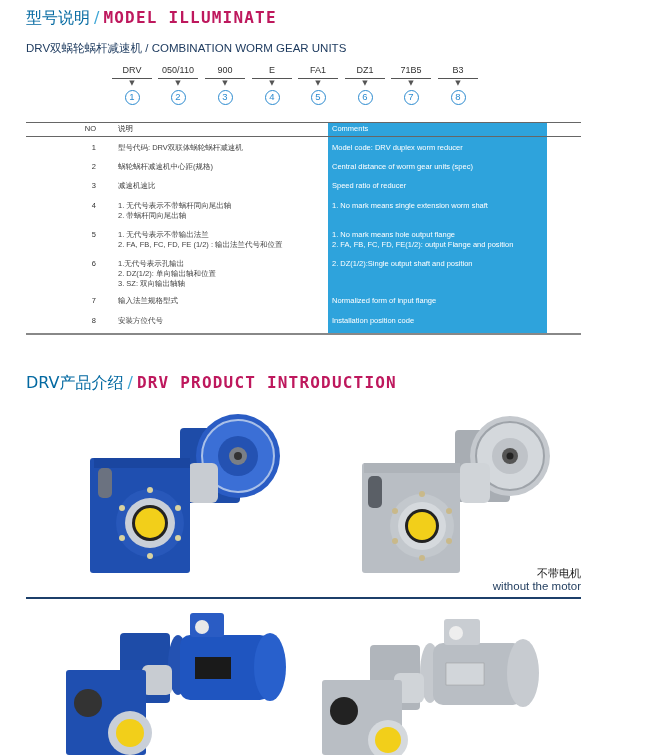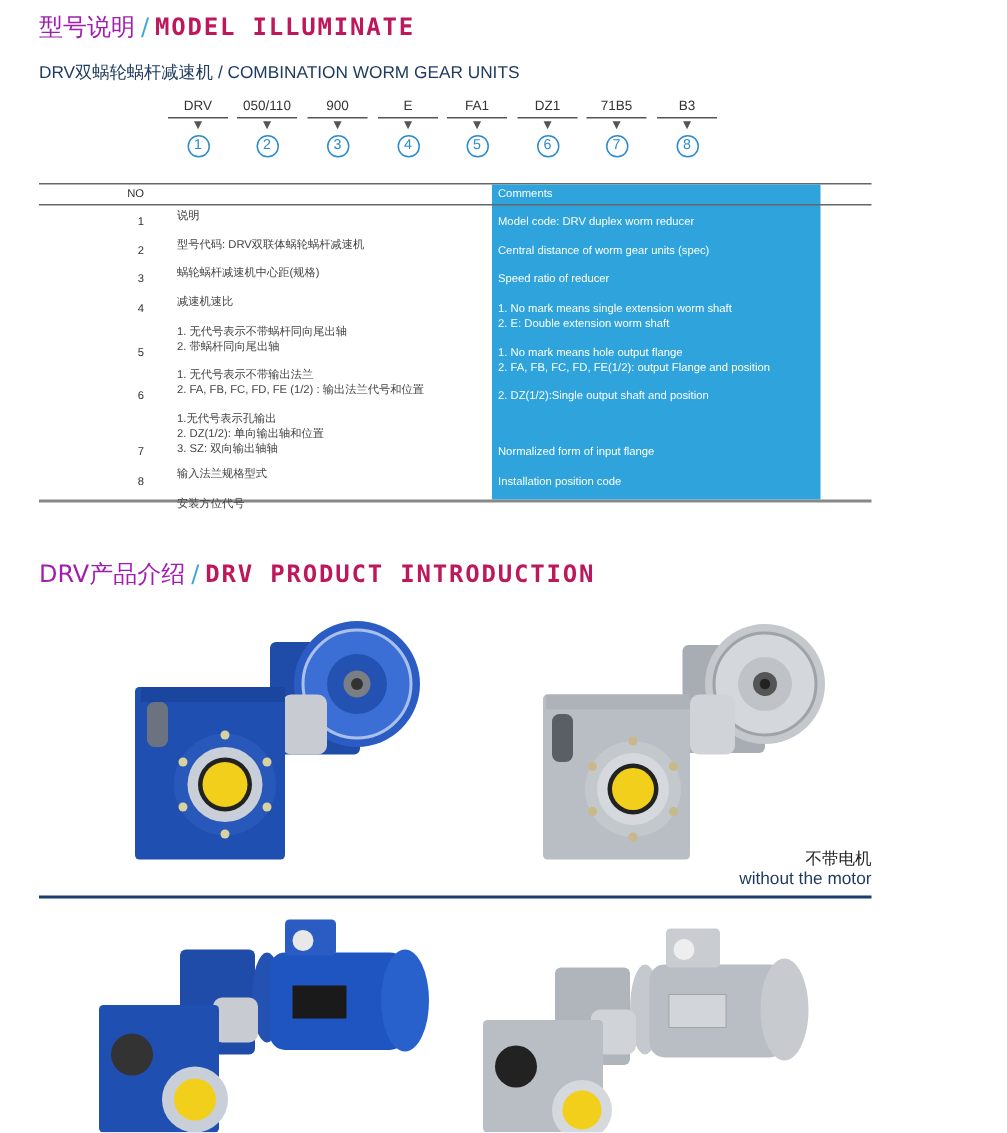--- a/index.html
+++ b/index.html
@@ -1,40 +1,40 @@
 <!DOCTYPE html>
 <html><head>
 <meta charset="utf-8">
 <style>
   * { box-sizing: border-box; margin: 0; padding: 0; }
   html, body { width: 671px; height: 755px; background: #ffffff; overflow: hidden; }
   body { position: relative; font-family: "DejaVu Sans", "Liberation Sans", sans-serif; color: #333; }
 
   .section-title { position: absolute; left: 26px; white-space: nowrap; }
-  .section-title .cn { color: #a21caf; font-size: 16px; font-family: "DejaVu Sans", sans-serif; }
+  .section-title .cn { color: #0369a1; font-size: 16px; font-family: "DejaVu Sans", sans-serif; }
   .section-title .sep { color: #3ea6d6; font-size: 16px; margin: 0 4px; }
   .section-title .en { color: #be185d; font-size: 16px; font-weight: bold; letter-spacing: 1.2px; font-family: "DejaVu Sans Mono", "Liberation Mono", monospace; }
 
   .subtitle { position: absolute; left: 26px; top: 41px; font-size: 11.5px; color: #1f3c60; white-space: nowrap; font-family: "Liberation Sans", sans-serif; }
 
   .code-row { position: absolute; top: 64px; left: 112px; height: 46px; }
   .code-item { position: absolute; width: 40px; text-align: center; }
   .code-item .code { font-size: 9px; color: #333; height: 12px; line-height: 12px; font-family: "Liberation Sans", sans-serif; }
   .code-item .line { height: 1px; background: #555; margin: 2px 0 0 0; }
   .code-item .arrow { font-size: 7px; color: #555; line-height: 8px; height: 10px; }
   .code-item .num { width: 15px; height: 15px; border: 1.3px solid #2c8bd0; border-radius: 50%; color: #2c8bd0; font-size: 9.5px; line-height: 12.5px; margin: 1px auto 0; text-align: center; font-family: "Liberation Sans", sans-serif; }
 
   .table { position: absolute; left: 26px; top: 122px; width: 555px; height: 213px; }
   .table .topline { position: absolute; left: 0; right: 0; top: 0; height: 1px; background: #666; }
   .table .headline { position: absolute; left: 0; right: 0; top: 14px; height: 1px; background: #666; z-index: 3; }
   .table .bottomline { position: absolute; left: 0; right: 0; top: 211px; height: 2px; background: #888; }
   .table .blue-col { position: absolute; left: 302px; top: 1px; width: 219px; height: 210px; background: #2ea3dc; z-index: 1; }
   .trow { position: absolute; left: 0; right: 0; z-index: 2; font-size: 7.5px; line-height: 10px; font-family: "Liberation Sans", sans-serif; }
   .trow .no { position: absolute; left: 0; width: 70px; text-align: right; color: #333; }
-  .trow .desc { position: absolute; left: 92px; width: 200px; color: #444; white-space: nowrap; margin-top: 15px; }
+  .trow .desc { position: absolute; left: 92px; width: 200px; color: #444; white-space: nowrap; }
   .trow .comment { position: absolute; left: 306px; width: 214px; color: #ffffff; white-space: nowrap; }
   .trow.header { top: 2px; }
   .trow.header .no, .trow.header .desc { color: #333; }
   .product { position: absolute; }
   .caption { position: absolute; right: 90px; text-align: right; white-space: nowrap; font-family: "Liberation Sans", sans-serif; }
   .caption .cn { font-size: 11px; color: #222; line-height: 13px; }
   .caption .en { font-size: 11.5px; color: #1e3a5c; line-height: 13px; }
   .divider { position: absolute; left: 26px; width: 555px; height: 2px; background: #1c3f6a; }
 </style>
 </head>
@@ -139,21 +139,20 @@
   </div>
 
   <div class="trow" style="top:79px;">
     <div class="no">4</div>
     <div class="desc">
       <div>1. 无代号表示不带蜗杆同向尾出轴</div>
       <div>2. 带蜗杆同向尾出轴</div>
     </div>
     <div class="comment">
       <div>1. No mark means single extension worm shaft</div>
-      <div>2. E: Double extension worm shaft</div>
     </div>
   </div>
 
   <div class="trow" style="top:108px;">
     <div class="no">5</div>
     <div class="desc">
       <div>1. 无代号表示不带输出法兰</div>
       <div>2. FA, FB, FC, FD, FE (1/2) : 输出法兰代号和位置</div>
     </div>
     <div class="comment">

